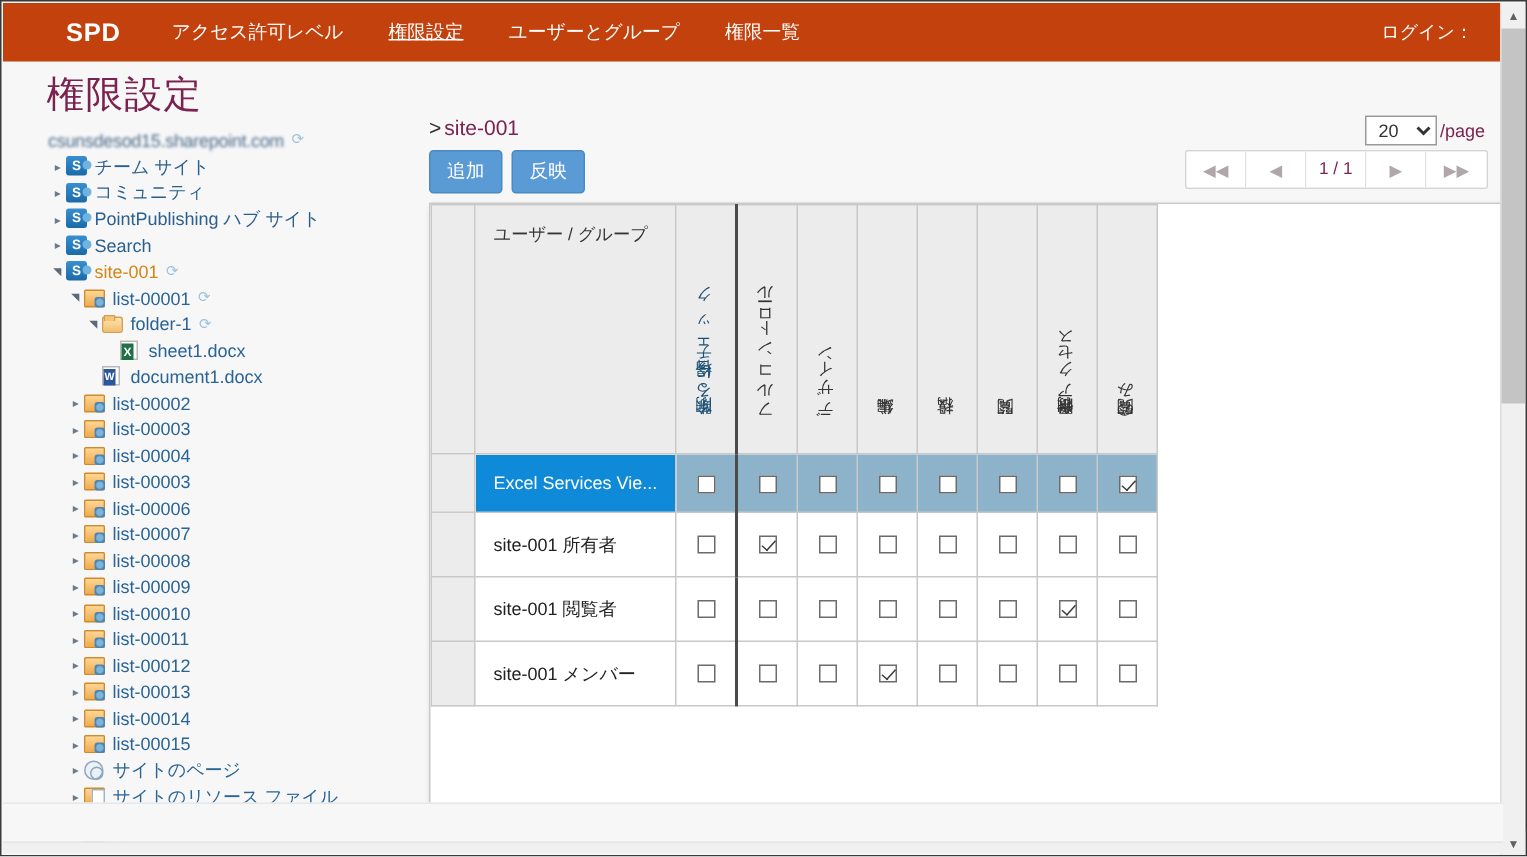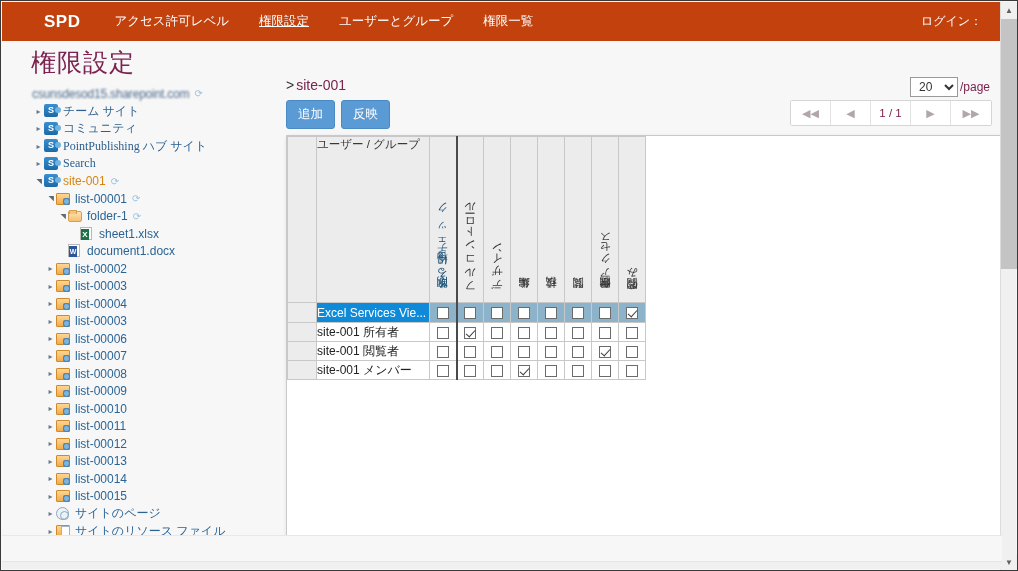--- a/index.html
+++ b/index.html
@@ -86,21 +86,21 @@
   .ticon {
     width: 15px; height: 14px; flex: 0 0 15px;
     margin-right: 4px;
     position: relative;
   }
   .tlabel {
     color: #2a6496;
     cursor: pointer;
   }
   .tlabel.orange { color: #d58512; }
-  .tlabel.dark { color: #2b5f8e; font-family: Liberation Serif, serif; }
+  .tlabel.dark { color: #2b5f8e; }
   .tlabel.blur {
     color: #4b6b8c;
     filter: blur(1.1px);
     letter-spacing: -0.2px;
   }
   .refresh {
     display: inline-block;
     margin-left: 5px;
     color: #9fc3dd;
     font-size: 10px;
@@ -287,21 +287,21 @@
     border: 1px solid #c9c9c9;
     box-shadow: 2px 3px 5px rgba(0,0,0,.22);
     overflow: hidden;
   }
   table.grid {
     border-collapse: collapse;
     table-layout: fixed;
   }
   table.grid td, table.grid th {
     border: 1px solid #c8c8c8;
-    padding: 0;
+    padding: 12px;
     font-weight: normal;
   }
   .hdr-row th {
     height: 166px;
     background: #ececec;
     vertical-align: bottom;
   }
   .col-blank  { width: 29px; }
   .col-user   { width: 113px; }
   .col-chk    { width: 27px; }
@@ -482,21 +482,21 @@
             <span class="ic-folder" style="position: absolute;"></span>
           </span>
           <span class="tlabel">folder-1</span>
           <span class="refresh">⟳</span>
         </div>
         <div class="tnode" style="padding-left: 48px;">
           <span class="tarrow none">▸</span>
           <span class="ticon">
             <span class="ic-xls" style="position: absolute;"></span>
           </span>
-          <span class="tlabel">sheet1.xlsx</span>
+          <span class="tlabel">sheet1.docx</span>
         </div>
         <div class="tnode" style="padding-left: 36px;">
           <span class="tarrow none">▸</span>
           <span class="ticon">
             <span class="ic-doc" style="position: absolute;"></span>
           </span>
           <span class="tlabel">document1.docx</span>
         </div>
         <div class="tnode" style="padding-left: 24px;">
           <span class="tarrow">▸</span>

